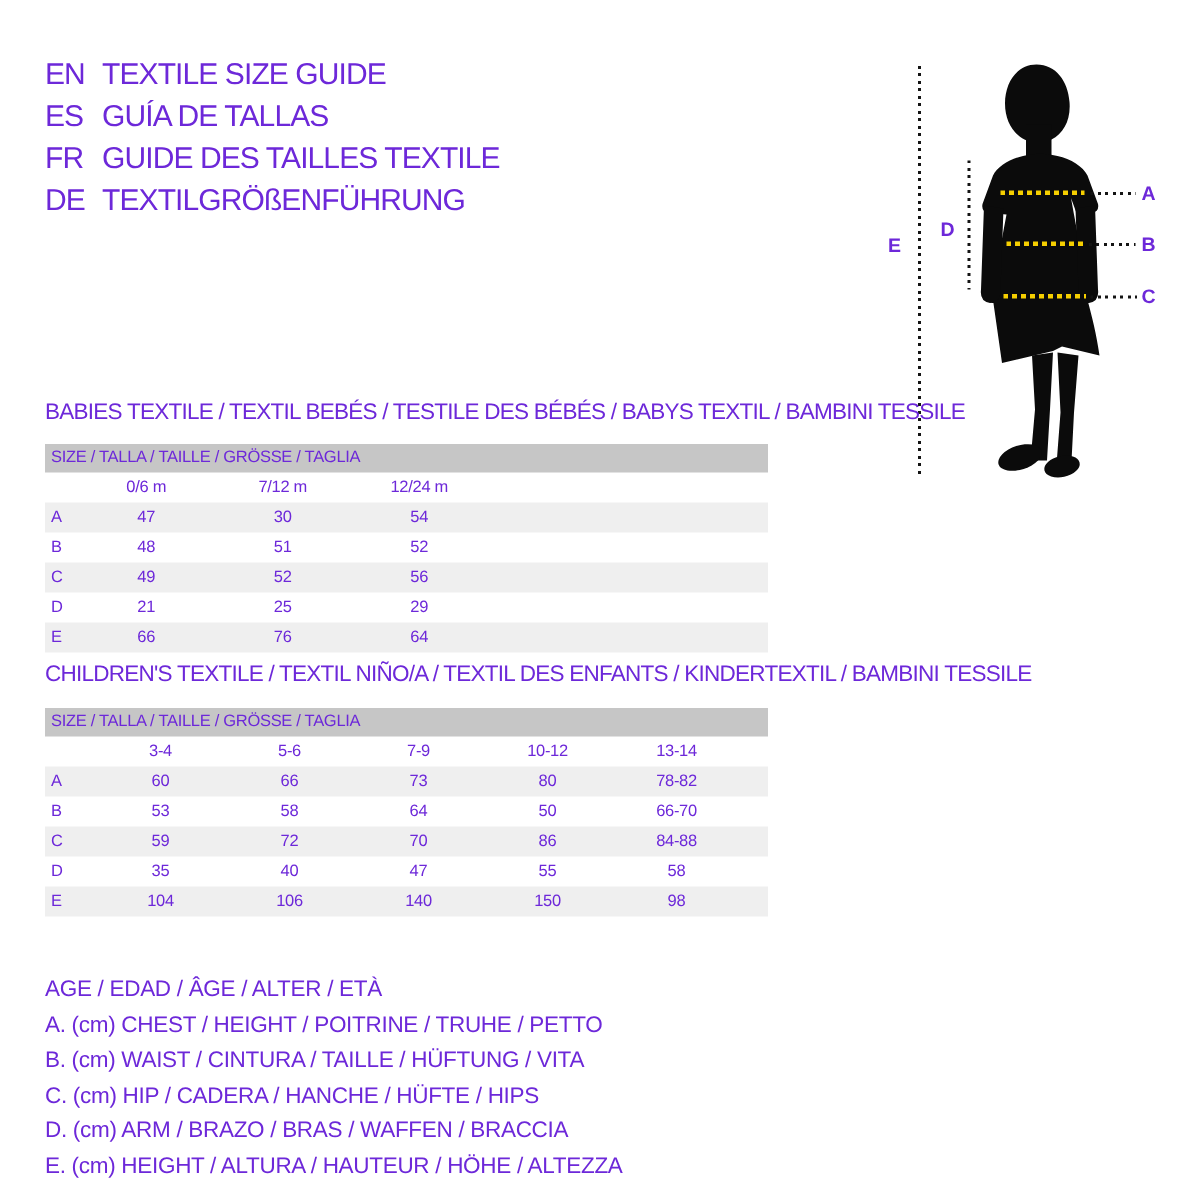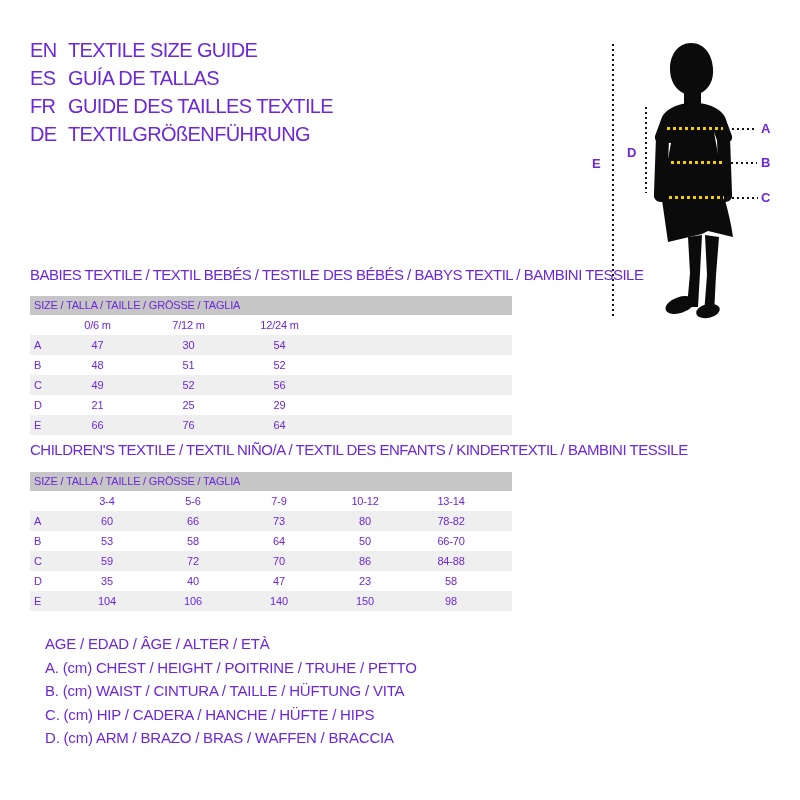--- a/index.html
+++ b/index.html
@@ -39,21 +39,21 @@
   .babies-table{top:296px;}
   .children-table{top:472px;}
   .t-bar{background:#c6c6c6;height:19px;line-height:19px;padding-left:4px;}
   .t-row{height:20px;line-height:20px;display:grid;}
   .babies-cols{grid-template-columns:22px 91px 91px 91px;}
   .children-cols{grid-template-columns:34px 86px 86px 86px 86px 86px;}
   .stripe{background:#efefef;}
   .t-label{padding-left:4px;text-align:left;}
   .t-cell{text-align:center;}
   
-  .legend{position:absolute;left:30px;top:632px;font-size:15px;letter-spacing:-0.2px;margin-left:15px;}
+  .legend{position:absolute;left:30px;top:648px;font-size:15px;letter-spacing:-0.2px;}
   .legend-line{height:23.5px;line-height:23.5px;white-space:nowrap;}
 </style>
 </head>
 <body>
 
 <div class="page">
 
   <div class="lang-list">
     <div class="lang-row"><span class="lang-code">EN</span><span>TEXTILE SIZE GUIDE</span></div>
     <div class="lang-row"><span class="lang-code">ES</span><span>GUÍA DE TALLAS</span></div>
@@ -164,34 +164,35 @@
       <span class="t-cell">72</span>
       <span class="t-cell">70</span>
       <span class="t-cell">86</span>
       <span class="t-cell">84-88</span>
     </div>
     <div class="t-row children-cols">
       <span class="t-label">D</span>
       <span class="t-cell">35</span>
       <span class="t-cell">40</span>
       <span class="t-cell">47</span>
-      <span class="t-cell">23</span>
+      <span class="t-cell">55</span>
       <span class="t-cell">58</span>
     </div>
     <div class="t-row children-cols stripe">
       <span class="t-label">E</span>
       <span class="t-cell">104</span>
       <span class="t-cell">106</span>
       <span class="t-cell">140</span>
       <span class="t-cell">150</span>
       <span class="t-cell">98</span>
     </div>
   </div>
 
   <div class="legend">
     <div class="legend-line">AGE / EDAD / ÂGE / ALTER / ETÀ</div>
     <div class="legend-line">A. (cm) CHEST / HEIGHT / POITRINE / TRUHE / PETTO</div>
     <div class="legend-line">B. (cm) WAIST / CINTURA / TAILLE / HÜFTUNG / VITA</div>
     <div class="legend-line">C. (cm) HIP / CADERA / HANCHE / HÜFTE / HIPS</div>
     <div class="legend-line">D. (cm) ARM / BRAZO / BRAS / WAFFEN / BRACCIA</div>
+    <div class="legend-line">E. (cm) HEIGHT / ALTURA / HAUTEUR / HÖHE / ALTEZZA</div>
   </div>
 
 </div>
 
 </body></html>

